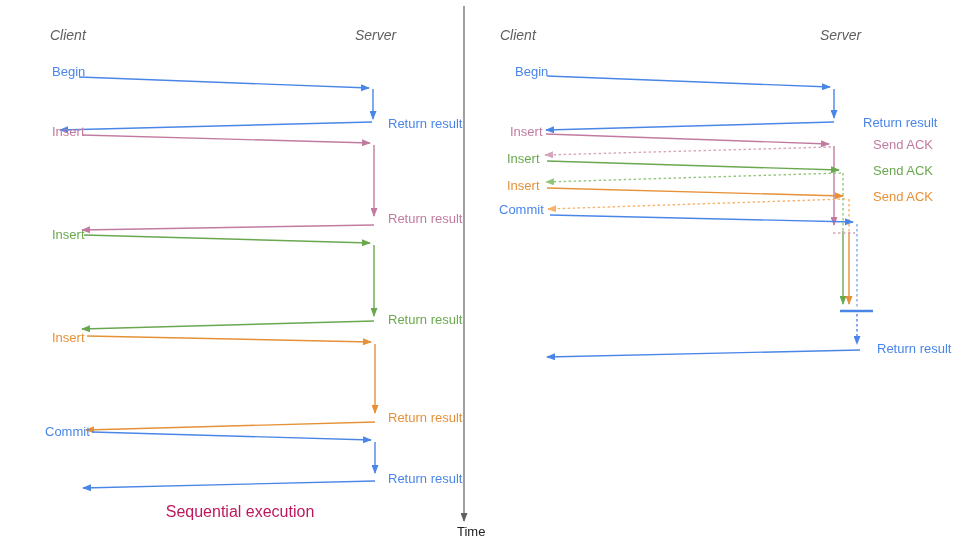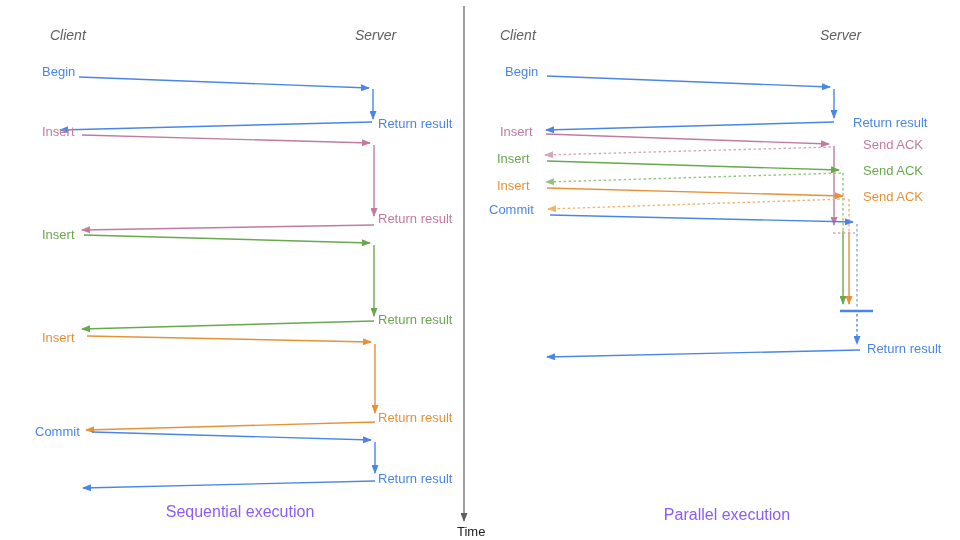--- a/index.html
+++ b/index.html
@@ -9,32 +9,33 @@
     background:#ffffff;
     font-family:"Liberation Sans", sans-serif;
     overflow:hidden;
   }
   #diagram-svg{position:absolute;left:0;top:0;}
   .lbl{
     position:absolute;
     font-size:13px;
     line-height:15px;
     white-space:nowrap;
+    margin-left:10px;
   }
   .hdr{
     position:absolute;
     font-size:14px;
     font-style:italic;
     color:#5f5f5f;
     white-space:nowrap;
   }
   .title{
     position:absolute;
     font-size:16px;
-    color:#8b5cf6;
+    color:#be185d;
     white-space:nowrap;
     transform:translateX(-50%);
   }
   .time-lbl{
     position:absolute;
     font-size:13px;
     color:#222222;
     white-space:nowrap;
     margin-left:8px;
   }
@@ -177,17 +178,16 @@
   <span class="lbl c-green" style="left:497px;top:151px;">Insert</span>
   <span class="lbl c-orange" style="left:497px;top:178px;">Insert</span>
   <span class="lbl c-blue" style="left:489px;top:202px;">Commit</span>
 
   <span class="lbl c-blue" style="left:853px;top:115px;">Return result</span>
   <span class="lbl c-pink" style="left:863px;top:137px;">Send ACK</span>
   <span class="lbl c-green" style="left:863px;top:163px;">Send ACK</span>
   <span class="lbl c-orange" style="left:863px;top:189px;">Send ACK</span>
   <span class="lbl c-blue" style="left:867px;top:341px;">Return result</span>
 
-  <span class="title" style="left:727px;top:506px;">Parallel execution</span>
 
   <span class="time-lbl" style="left:449px;top:524px;">Time</span>
 
 </div>
 
 </body></html>

